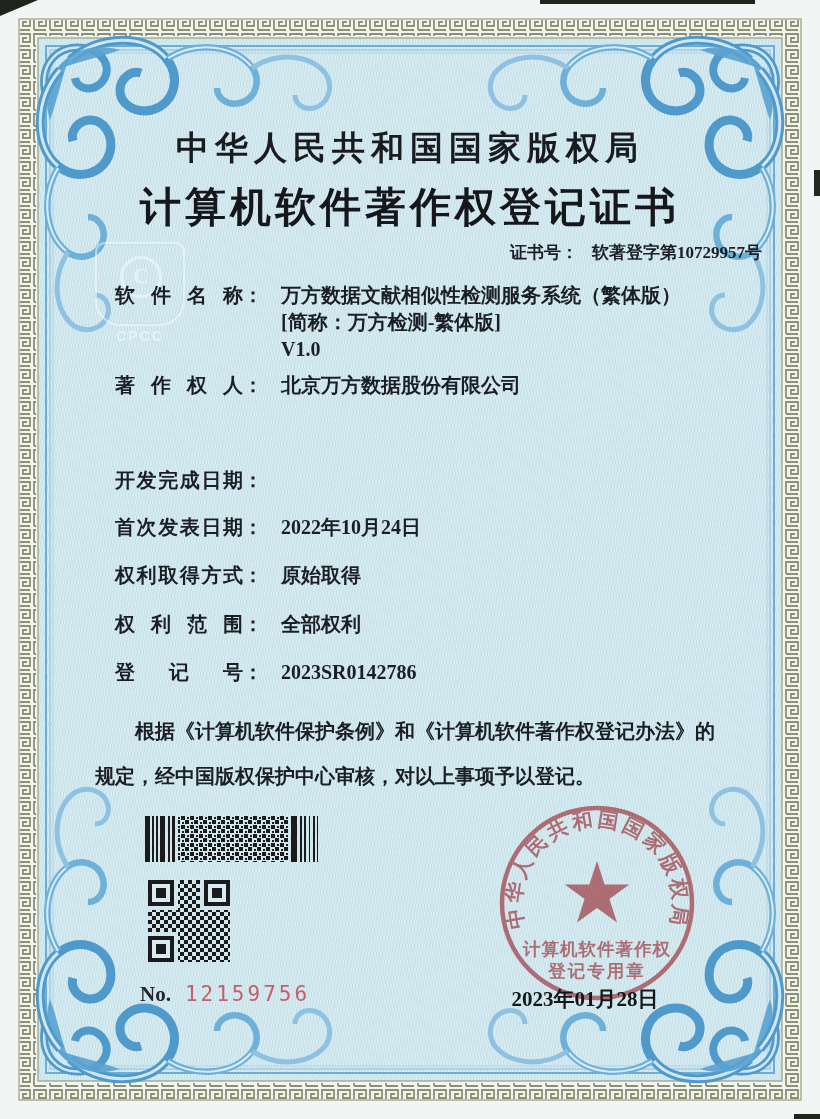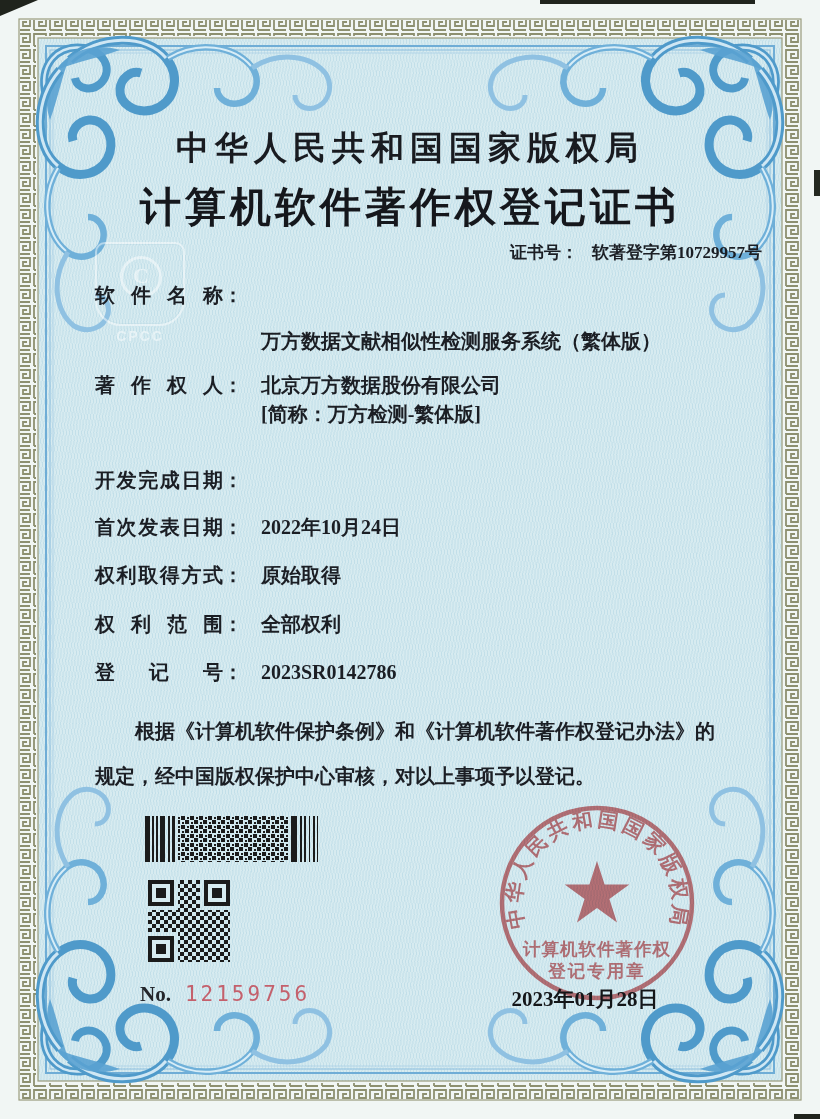--- a/index.html
+++ b/index.html
@@ -19,24 +19,24 @@
 
   .t1{position:absolute;left:0;top:126px;width:100%;text-align:center;font-size:33px;font-weight:700;
       letter-spacing:6px;color:#191b20;}
   .t2{position:absolute;left:0;top:180px;width:100%;text-align:center;font-size:41px;font-weight:700;
       letter-spacing:4px;color:#15171c;}
   .certno{position:absolute;right:58px;top:241px;font-size:17px;font-weight:700;color:#1b1e24;}
   .certno .v{margin-left:14px;margin-top:16px;}
 
   .row{position:absolute;left:95px;display:flex;align-items:flex-start;color:#1b1e24;}
   .lab{display:inline-block;width:128px;font-size:20px;font-weight:700;text-align:justify;
-       text-align-last:justify;text-justify:inter-character;white-space:normal;}
+       text-align-last:justify;text-justify:inter-character;white-space:normal;margin-left:20px;}
   .colon{font-size:20px;font-weight:700;}
   .val{margin-left:18px;font-size:20px;font-weight:700;line-height:27px;}
-  .val .ln{display:block;margin-top:46px;}
+  .val .ln{display:block;}
   .stm{position:absolute;left:95px;right:85px;font-size:20px;font-weight:700;color:#1b1e24;line-height:27px;}
   .stm.ind{text-indent:2em;}
 
   .wm{position:absolute;left:93px;top:242px;width:94px;height:104px;opacity:.5;pointer-events:none;}
   .wm .shield{width:86px;height:80px;border:2px solid rgba(255,255,255,.95);border-radius:10px 10px 26px 26px;
       margin:0 auto;position:relative;box-shadow:inset 0 0 0 1px rgba(160,200,215,.35);}
   .wm .c-ring{position:absolute;left:23px;top:12px;width:36px;height:36px;border:3px solid rgba(255,255,255,.95);
       border-radius:50%;color:rgba(255,255,255,.95);font-size:22px;font-weight:700;text-align:center;line-height:34px;}
   .wm .cpcc{margin-top:2px;text-align:center;color:rgba(255,255,255,.95);font-weight:700;font-size:14px;letter-spacing:2px;
       font-family:"Liberation Sans",sans-serif;}
@@ -112,20 +112,21 @@
   <div class="certno">
     <span>证书号：</span><span class="v">软著登字第10729957号</span>
   </div>
 
   <div class="row" style="top:282px">
     <span class="lab">软 件 名 称</span>
     <span class="colon">：</span>
     <span class="val">
       <span class="ln">万方数据文献相似性检测服务系统（繁体版）</span>
       <span class="ln">[简称：万方检测-繁体版]</span>
+      <span class="ln">V1.0</span>
     </span>
   </div>
 
   <div class="row" style="top:372px">
     <span class="lab">著 作 权 人</span>
     <span class="colon">：</span>
     <span class="val">北京万方数据股份有限公司</span>
   </div>
 
   <div class="row" style="top:467px">

